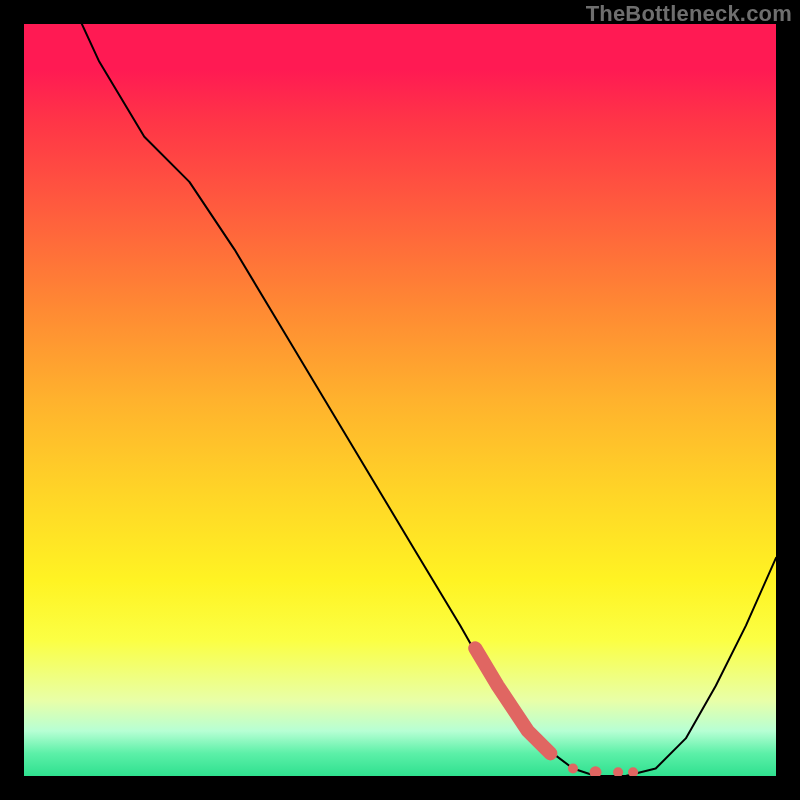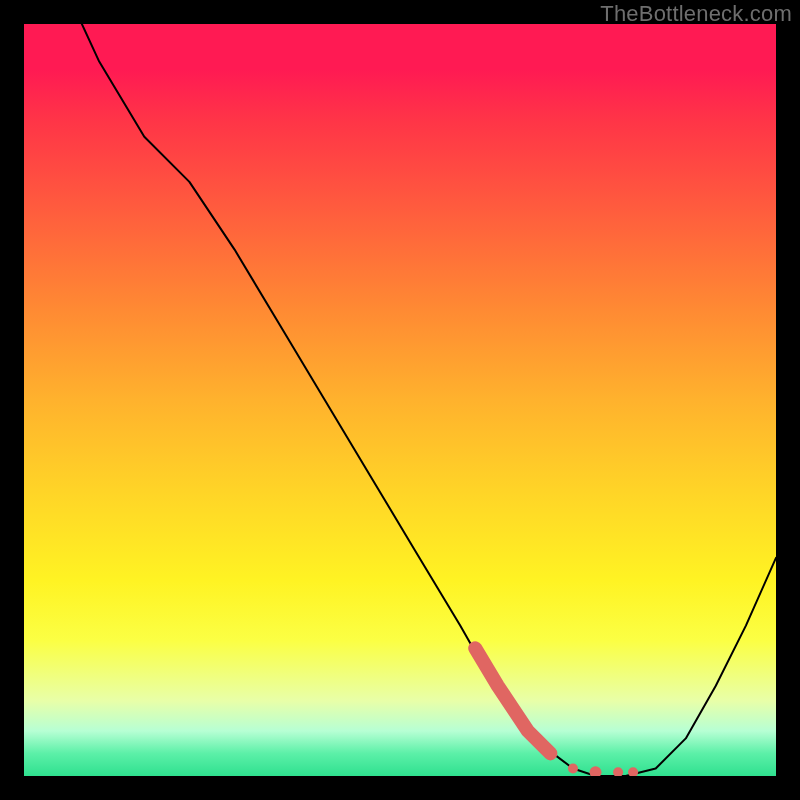--- a/index.html
+++ b/index.html
@@ -48,21 +48,21 @@
       #5cf0a8 97%,
       #2fe08f 100%
     );
   }
   .watermark {
     position: absolute;
     top: 1px;
     right: 8px;
     font-family: Arial, Helvetica, sans-serif;
     font-size: 22px;
-    font-weight: normal;
+    font-weight: bold;
     color: #6e6e6e;
     letter-spacing: 0.2px;
     user-select: none;
   }
   svg.curve {
     position: absolute;
     left: 0;
     top: 0;
     width: 100%;
     height: 100%;

